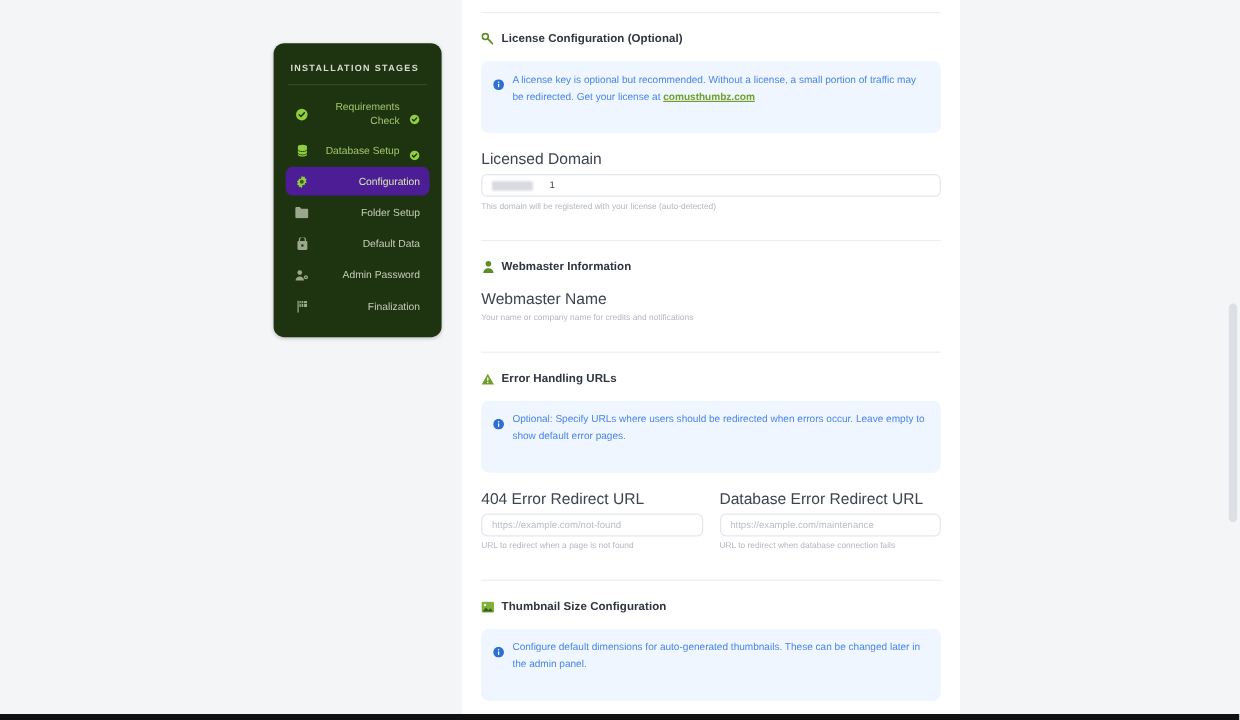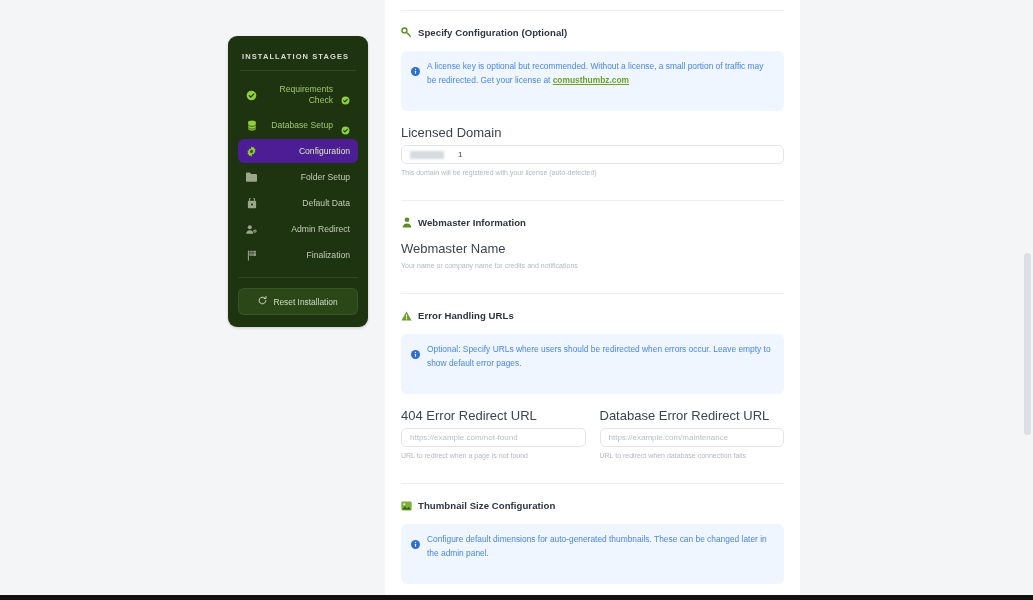--- a/index.html
+++ b/index.html
@@ -301,59 +301,48 @@
 
     <div class="stage">
       <span class="s-icon">
         <svg width="12" height="11" viewBox="0 0 18 16" fill="#9aa78c">
             <circle cx="6.2" cy="4.2" r="3.2"></circle>
             <path d="M0.4 15c0-3.3 2.6-5.6 5.8-5.6s5.8 2.3 5.8 5.6z"></path>
             <circle cx="14.6" cy="10.6" r="2.8"></circle>
             <circle cx="14.6" cy="10.6" r="1.1" fill="#1e3310"></circle>
           </svg>
       </span>
-      <span class="stage-label">Admin Redirect</span>
+      <span class="stage-label">Admin Password</span>
     </div>
 
     <div class="stage">
       <span class="s-icon">
         <svg width="10" height="11" viewBox="0 0 14 16" fill="#9aa78c">
             <rect x="1" y="0.6" width="1.5" height="15" rx="0.6"></rect>
             <path d="M3.4 1.2h9.2v7.4H3.4z"></path>
             <path d="M5.6 1.2v7.4M8.4 1.2v7.4M3.4 4.2h9.2" stroke="#1e3310" stroke-width="0.9"></path>
           </svg>
       </span>
       <span class="stage-label">Finalization</span>
     </div>
 
-    <div class="reset-wrap">
-      <button class="reset-btn">
-        <span>
-          <svg width="9" height="9" viewBox="0 0 16 16" fill="none" stroke="#d3dcc7" stroke-width="1.7" stroke-linecap="round">
-              <path d="M14 8a6 6 0 11-1.9-4.4"></path>
-              <path d="M14.2 1v3.4h-3.4"></path>
-            </svg>
-        </span>
-        <span>Reset Installation</span>
-      </button>
-    </div>
   </aside>
 
   <main class="main-card">
     <div class="card-top-rule"></div>
 
     <section class="section">
       <div class="section-head">
         <span class="sec-icon">
           <svg width="11" height="11" viewBox="0 0 16 16" fill="#5e8c25">
               <circle cx="5" cy="5" r="3.6" fill="none" stroke="#5e8c25" stroke-width="2"></circle>
               <path d="M7.4 7.4l6.2 6.2M11 10.6l1.6 1.6M9.4 9l1.6 1.6" stroke="#5e8c25" stroke-width="1.9" stroke-linecap="round"></path>
             </svg>
         </span>
-        <span class="section-title">Specify Configuration (Optional)</span>
+        <span class="section-title">License Configuration (Optional)</span>
       </div>
 
       <div class="info-box">
         <span class="i-icon">
           <svg width="9" height="9" viewBox="0 0 16 16">
               <circle cx="8" cy="8" r="8" fill="#2f6fd0"></circle>
               <rect x="7.1" y="6.6" width="1.8" height="5.4" rx="0.9" fill="#fff"></rect>
               <circle cx="8" cy="4.4" r="1.1" fill="#fff"></circle>
             </svg>
         </span>

